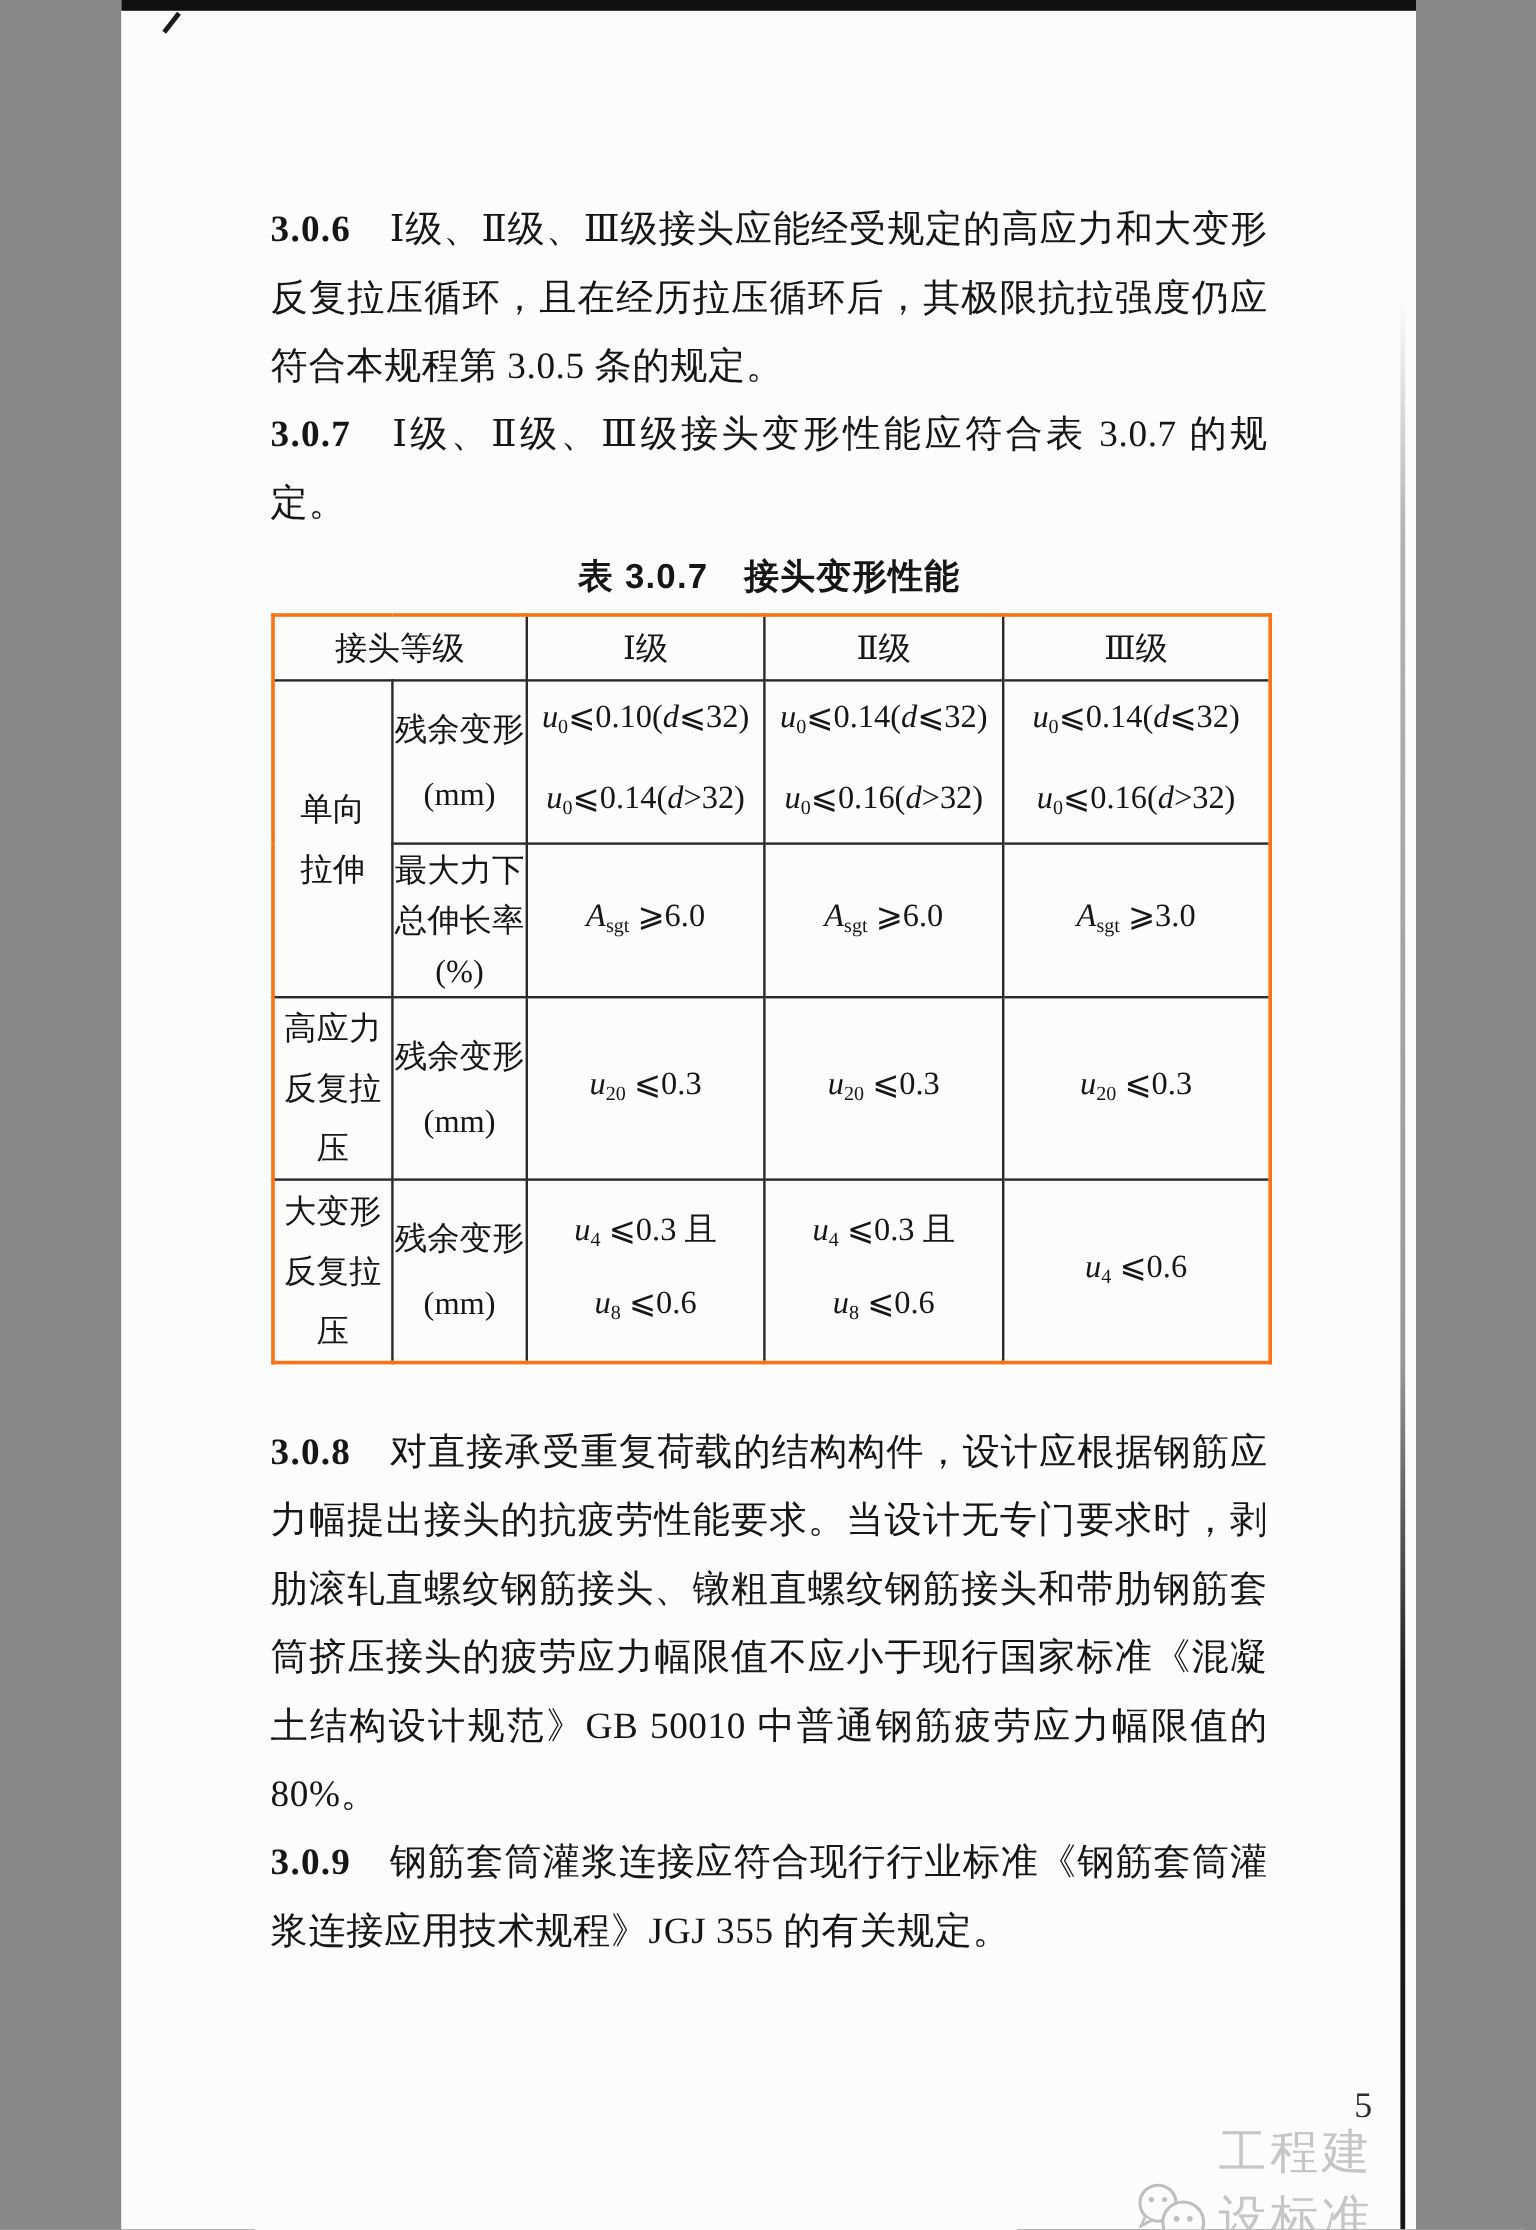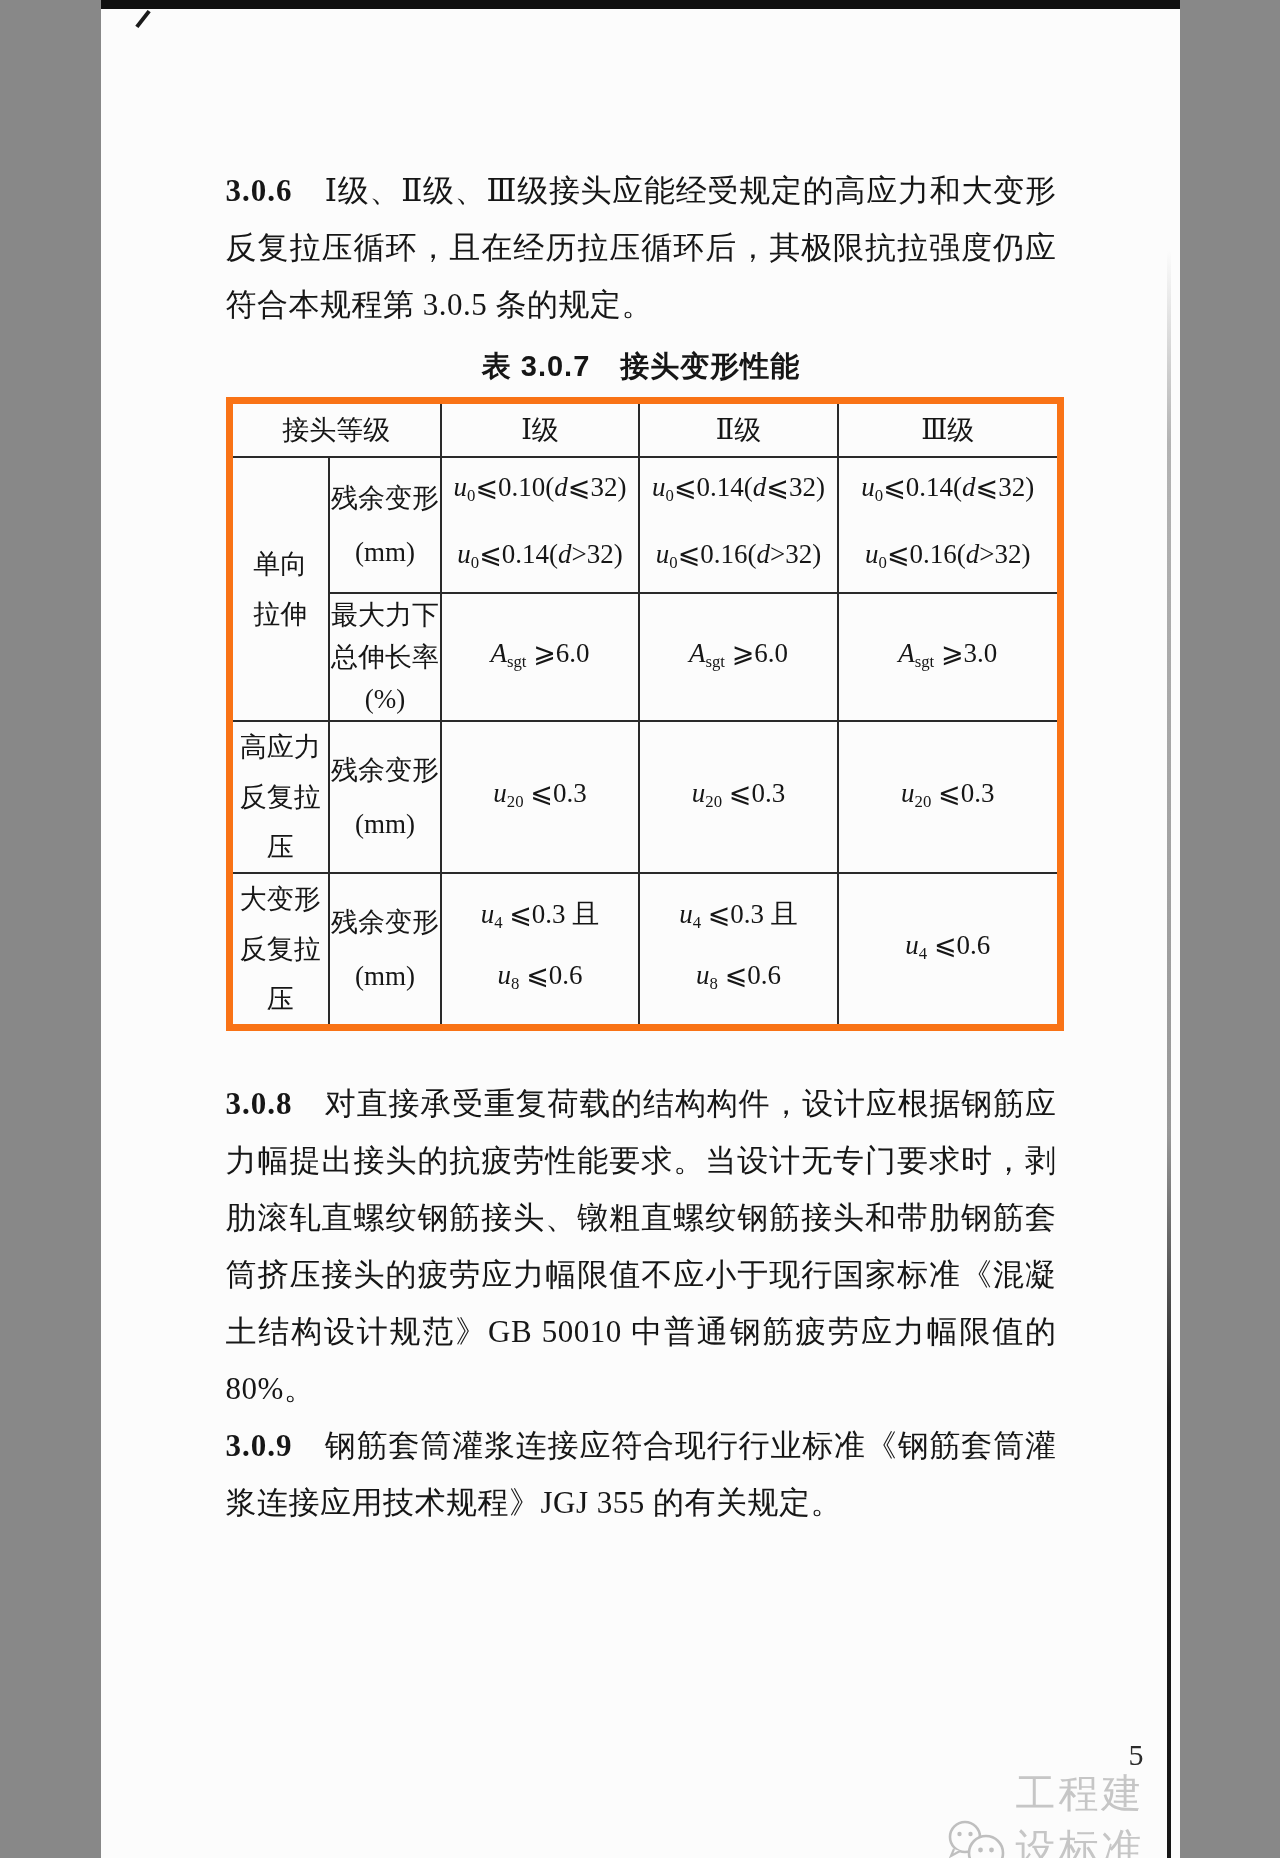--- a/index.html
+++ b/index.html
@@ -36,21 +36,21 @@
     text-align:center;
     font-family:"Liberation Sans","DejaVu Sans",sans-serif;
     font-weight:bold;
     font-size:29px;
     letter-spacing:1px;
   }
   table.deform{
     border-collapse:collapse;
     table-layout:fixed;
     width:831px;
-    border:7px solid #f97316;
+    border:3px solid #f97316;
   }
   table.deform td{
     border:2px solid #2a2a2a;
     text-align:center;
     vertical-align:middle;
     padding:0;
     font-size:27px;
     white-space:pre-line;
   }
   tr.hdr td{height:52px;}
@@ -89,20 +89,21 @@
 <div class="page">
 
   <div class="top-bar"></div>
   <div class="corner-tick"></div>
   <div class="scan-edge"></div>
 
   <div class="content">
 
     <p class="clause" id="p306"><span class="num">3.0.6</span><span>Ⅰ级、Ⅱ级、Ⅲ级接头应能经受规定的高应力和大变形反复拉压循环，且在经历拉压循环后，其极限抗拉强度仍应符合本规程第 3.0.5 条的规定。</span></p>
 
+    <p class="clause" id="p307"><span class="num">3.0.7</span><span>Ⅰ级、Ⅱ级、Ⅲ级接头变形性能应符合表 3.0.7 的规定。</span></p>
 
     <div class="tbl-caption">表 3.0.7　接头变形性能</div>
 
     <table class="deform">
       <colgroup>
         <col style="width:100px">
           <col style="width:112px">
         <col style="width:198px">
           <col style="width:199px">
           <col style="width:222px">

